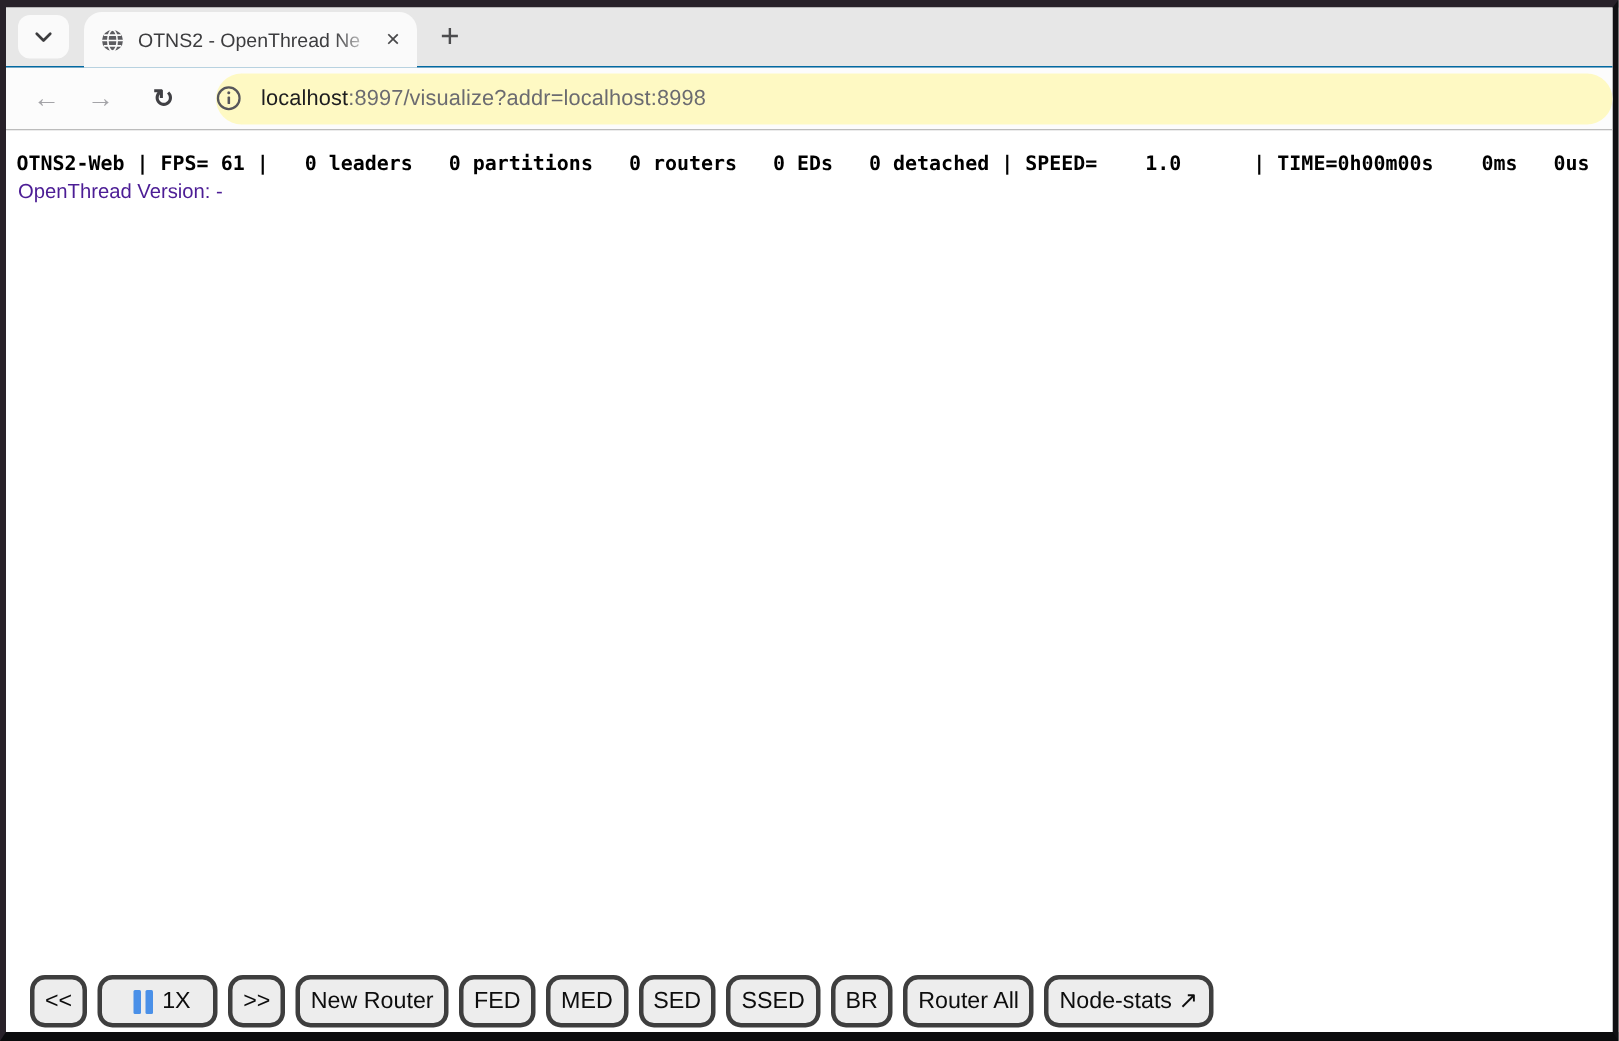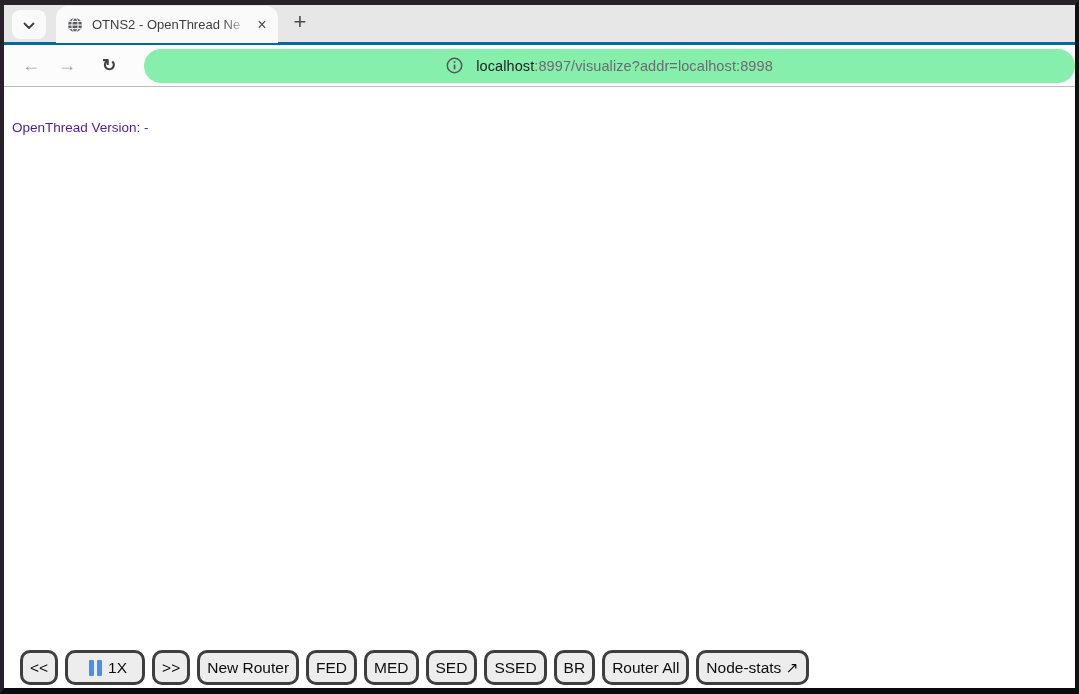--- a/index.html
+++ b/index.html
@@ -9,21 +9,21 @@
     display:flex; flex-direction:column;
     background:#e7e7e7;
     border-top:5px solid #282129;
     border-left:4px solid #282129;
     border-right:4px solid #101013;
     border-bottom:6px solid #0b0b0d;
     font-family:"Liberation Sans", sans-serif;
   }
   
   .tabstrip { height:40px; background:#e7e7e7; display:flex; align-items:flex-end;
-              border-bottom:3px solid #0369a1; position:relative; }
+              border-bottom:1px solid #0369a1; position:relative; }
   .tab-search { position:absolute; left:8px; top:5px; width:34px; height:29px;
                 background:#fafafa; border-radius:8px; display:flex; align-items:center;
                 justify-content:center; cursor:pointer; }
   .tab { margin-left:52px; width:222px; height:37px; margin-bottom:-1px; z-index:2;
          background:#fafafa; border-radius:12px 12px 0 0; display:flex; align-items:center;
          padding:0 6px 0 11px; }
   .tab-title { flex:1; font-size:13px; color:#3d3d3f; white-space:nowrap; overflow:hidden;
                margin-left:9px;
                -webkit-mask-image:linear-gradient(to right,#000 82%,transparent 98%);
                mask-image:linear-gradient(to right,#000 82%,transparent 98%); }
@@ -34,21 +34,21 @@
             font-weight:400; color:#4c4c4e; cursor:pointer; }
   
   .navbar { height:42px; background:#fcfcfc; border-bottom:1px solid #bcbcbc;
             display:flex; align-items:center; padding-left:12px; }
   .nav-btn { width:30px; height:30px; display:flex; align-items:center; justify-content:center;
              font-size:18px; border-radius:50%; }
   .nav-btn.disabled { color:#a4a4a8; }
   .nav-btn.reload { color:#404044; font-size:17px; font-weight:bold; margin-left:6px; }
   .nav-btn.back, .nav-btn.fwd { margin-right:6px; }
   .omnibox { display:flex; align-items:center; margin-left:20px; flex:1; height:34px;
-             border-radius:17px; background:#86efac;justify-content:center; }
+             border-radius:17px; background:#fef9c3; }
   .info-icon { display:flex; align-items:center; justify-content:center; }
   .url { margin-left:13px; font-size:14.5px; letter-spacing:0.1px; white-space:nowrap; }
   .url .host { color:#1d1d1f; }
   .url .rest { color:#6b6b70; }
   
   .content { flex:1; background:#ffffff; position:relative; overflow:hidden; }
   .status-line { position:absolute; left:7px; top:15px; white-space:pre;
                  font-family:"DejaVu Sans Mono", monospace; font-weight:bold;
                  font-size:13.3px; color:#000; }
   .version-link { position:absolute; left:8px; top:33px; font-size:13.5px;
@@ -103,20 +103,21 @@
           <circle cx="8.5" cy="8.5" r="7.2" fill="none" stroke="#57575b" stroke-width="1.5"></circle>
           <rect x="7.7" y="7.4" width="1.7" height="5" rx="0.6" fill="#57575b"></rect>
           <circle cx="8.5" cy="4.9" r="1" fill="#57575b"></circle>
         </svg>
       </span>
       <span class="url"><span class="host">localhost</span><span class="rest">:8997/visualize?addr=localhost:8998</span></span>
     </div>
   </div>
 
   <div class="content">
+    <div class="status-line">OTNS2-Web | FPS= 61 |   0 leaders   0 partitions   0 routers   0 EDs   0 detached | SPEED=    1.0      | TIME=0h00m00s    0ms   0us</div>
     <div class="version-link">OpenThread Version: -</div>
 
     <div class="actionbar">
       <button class="tbtn">&lt;&lt;</button>
       <button class="tbtn speed">
         <span class="pause-icon"><i></i><i></i></span>
         <span>1X</span>
       </button>
       <button class="tbtn">&gt;&gt;</button>
       <button class="tbtn">New Router</button>

